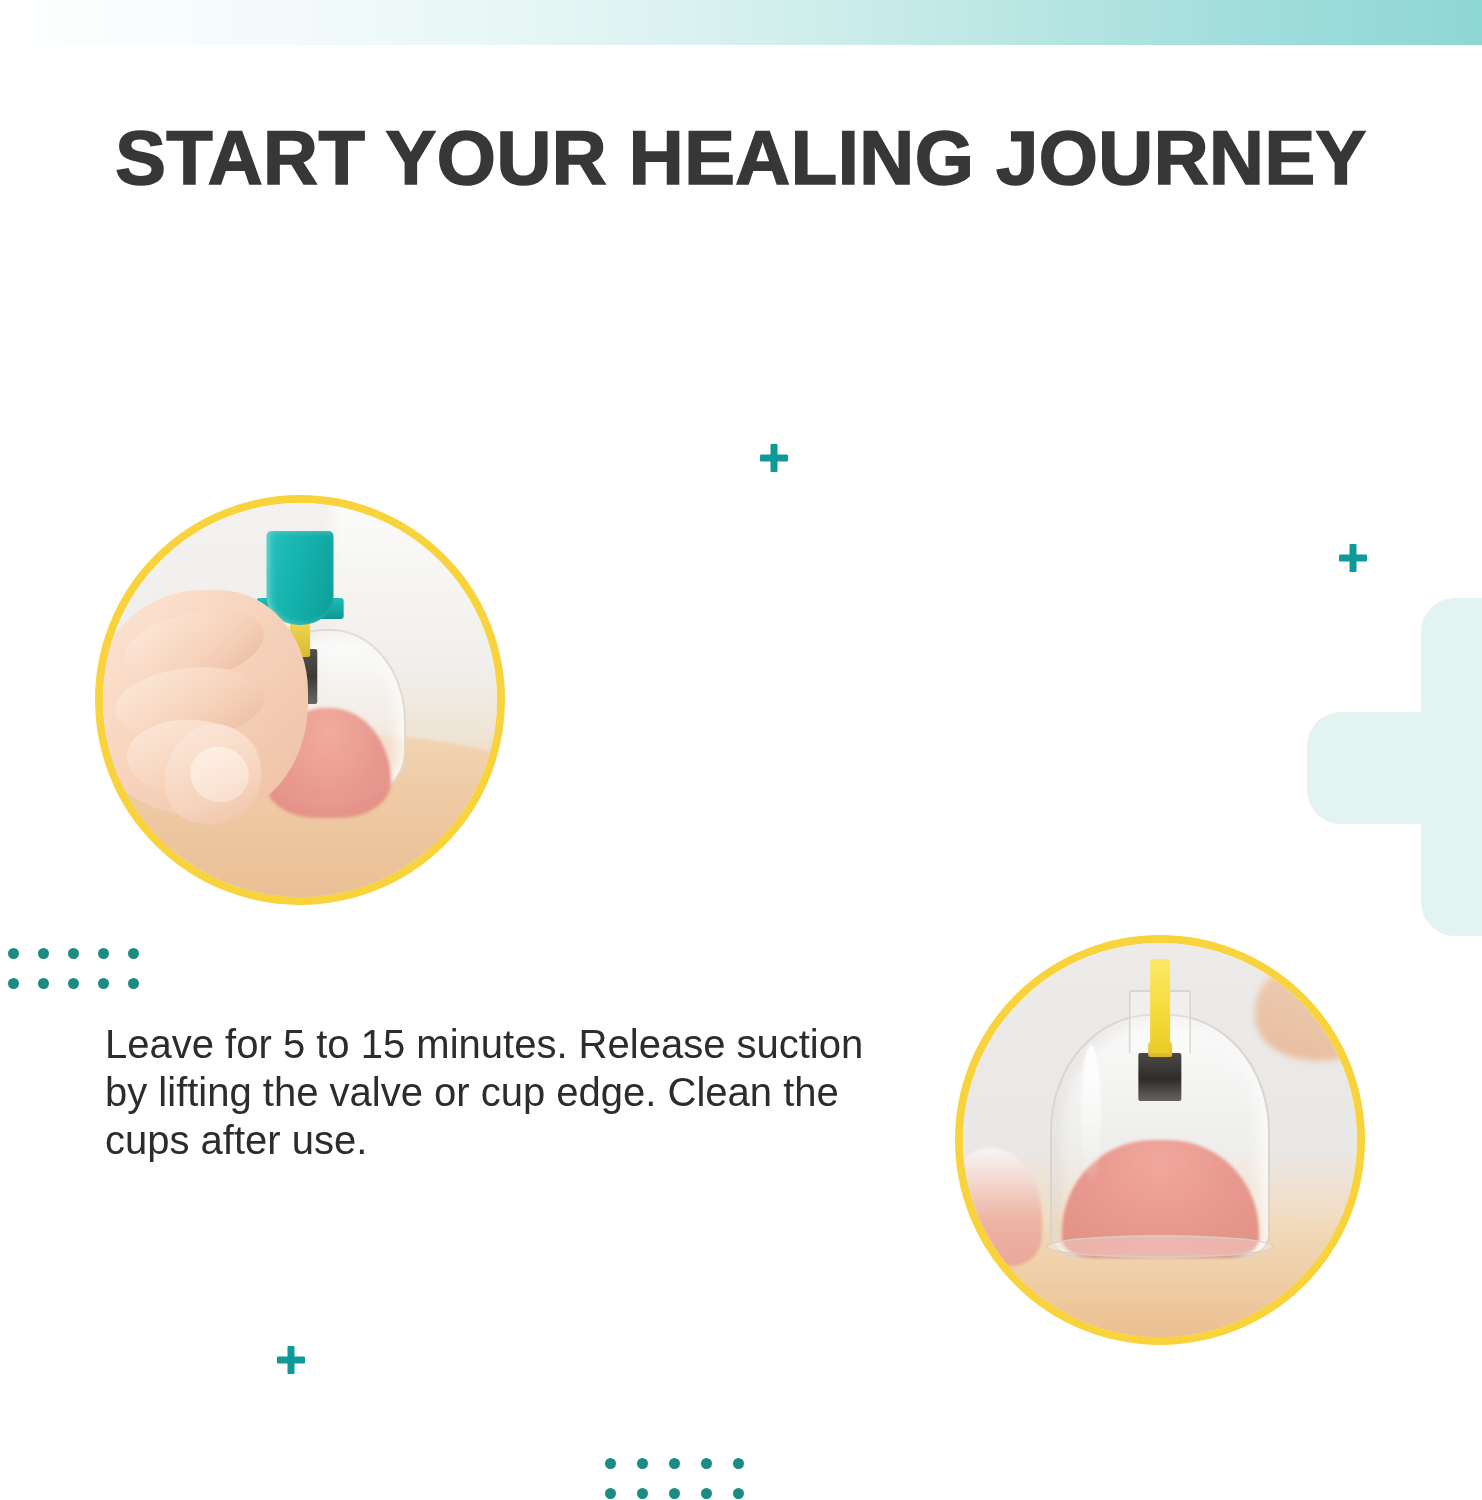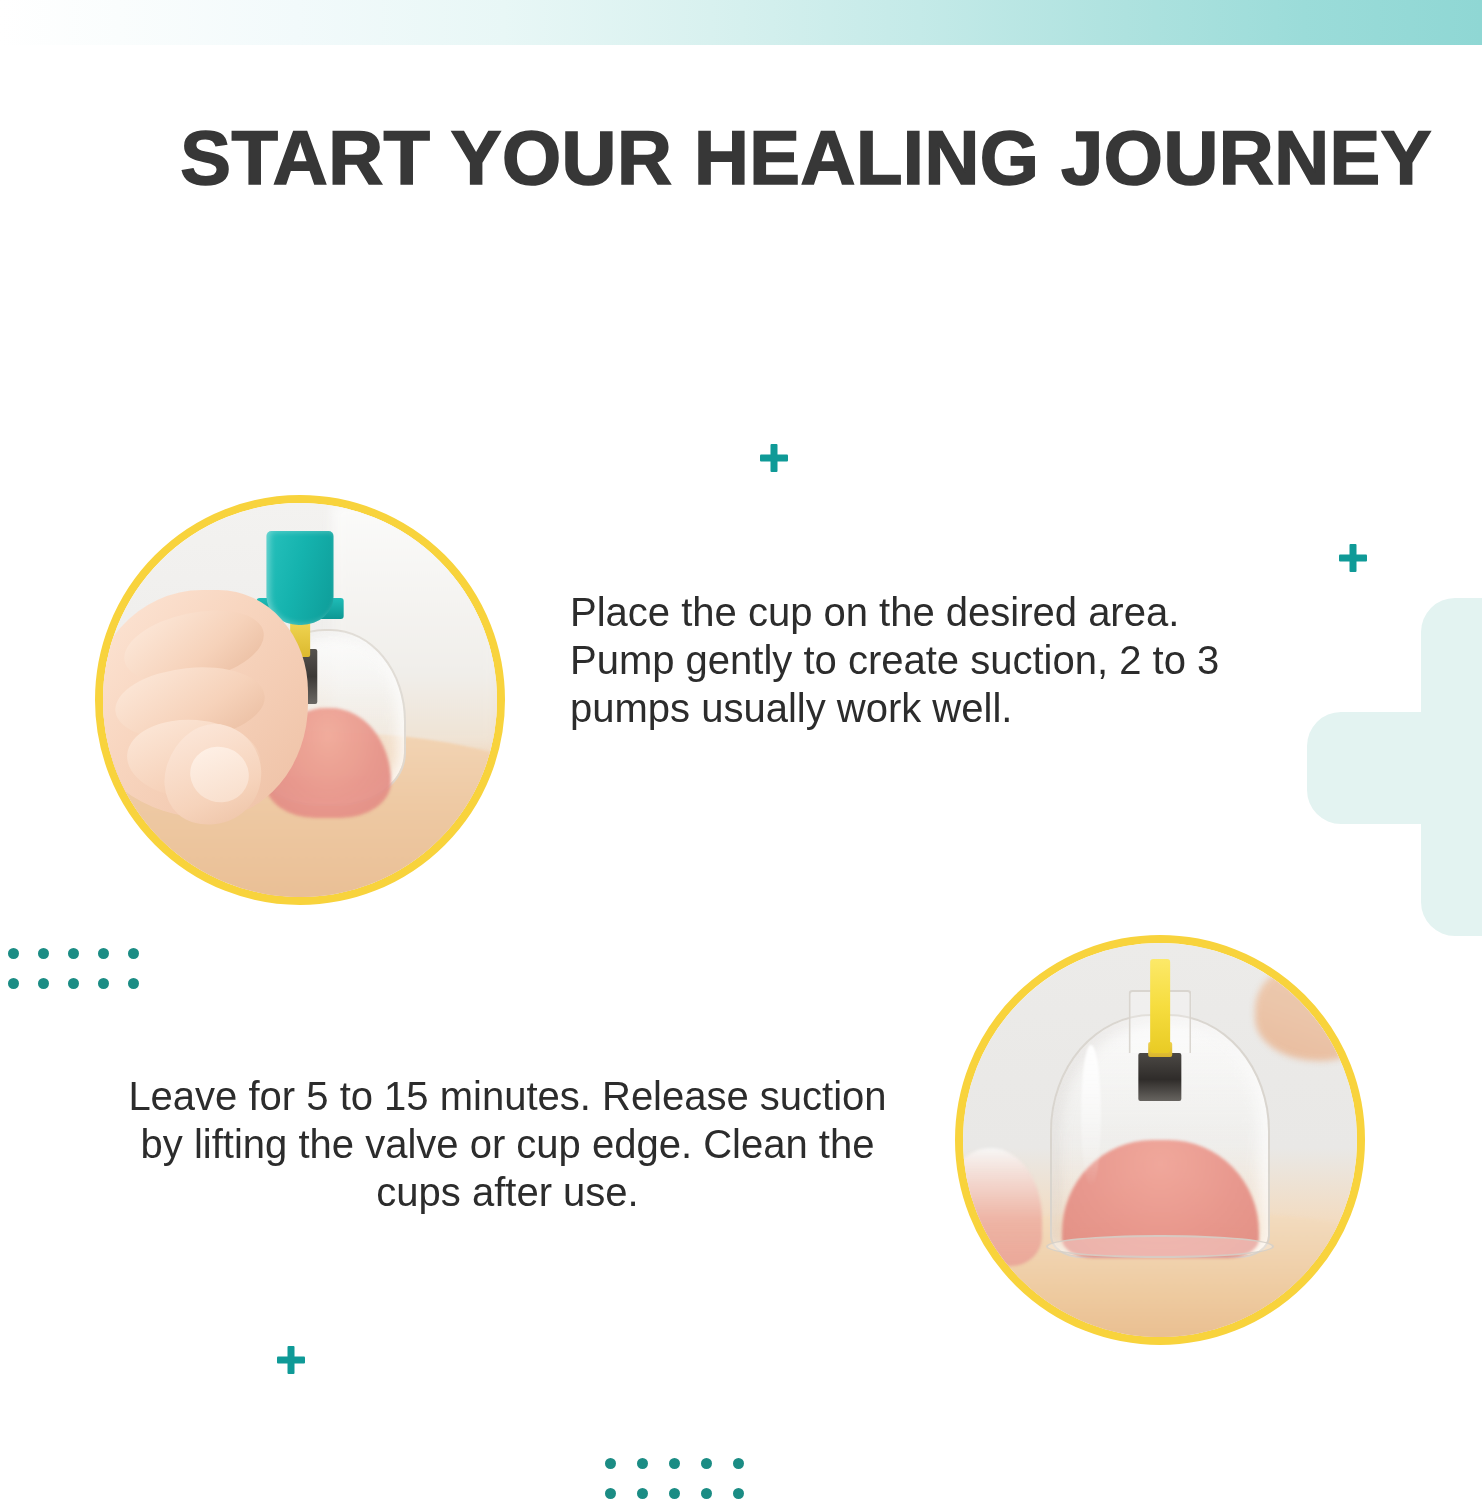--- a/index.html
+++ b/index.html
@@ -88,21 +88,21 @@
     left:605px; top:1458px;
     grid-template-columns:repeat(5, 32px);
     grid-template-rows:repeat(2, 30px);
   }
 
   
   .headline {
     position:absolute;
     left:50px; top:112px;
     width:1382px;
-    text-align:right;
+    text-align:center;
     color:#373737;
     font-family:"Liberation Sans Narrow", "Liberation Sans", sans-serif;
     font-weight:bold;
     font-size:76px;
     line-height:92px;
     letter-spacing:0.5px;
     text-transform:uppercase;
     -webkit-text-stroke:1.6px #373737;
   }
   .headline .hl-line { display:block; white-space:nowrap; }
@@ -110,21 +110,21 @@
   
   .step-text {
     position:absolute;
     color:#2c2c2c;
     font-family:"Liberation Sans", sans-serif;
     font-weight:400;
     font-size:40px;
     line-height:48px;
   }
   .step1-text { left:570px; top:588px; width:710px; text-align:left; }
-  .step2-text { left:105px; top:1072px; width:805px; text-align:center; }
+  .step2-text { left:105px; top:1020px; width:805px; text-align:left; }
 
   
   .photo-circle {
     position:absolute;
     border-radius:50%;
     border:8px solid #f8d33c;
     overflow:hidden;
     background:#ffffff;
   }
   .photo-1 { left:95px;  top:495px;  width:410px; height:410px; }
@@ -369,21 +369,20 @@
       <div class="p1-pump"></div>
       <div class="p1-hand"></div>
       <div class="p1-finger p1-f1"></div>
       <div class="p1-finger p1-f2"></div>
       <div class="p1-finger p1-f3"></div>
       <div class="p1-thumb"></div>
       <div class="p1-nail"></div>
     </div>
   </div>
 
-  <p class="step-text step1-text">Place the cup on the desired area. Pump gently to create suction, 2 to 3 pumps usually work well.</p>
 
   <p class="step-text step2-text">Leave for 5 to 15 minutes. Release suction by lifting the valve or cup edge. Clean the cups after use.</p>
 
   <div class="photo-circle photo-2">
     <div class="photo-inner">
       <div class="p2-bg"></div>
       <div class="p2-skintop"></div>
       <div class="p2-skinbase"></div>
       <div class="p2-sidecup"></div>
       <div class="p2-cup"></div>

